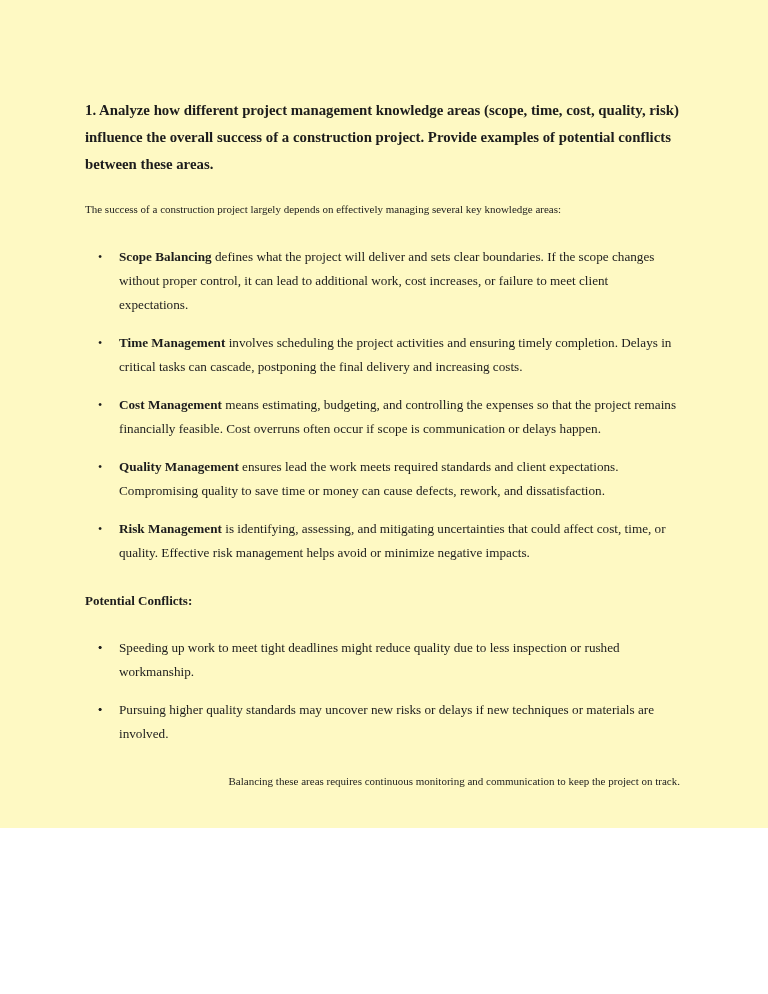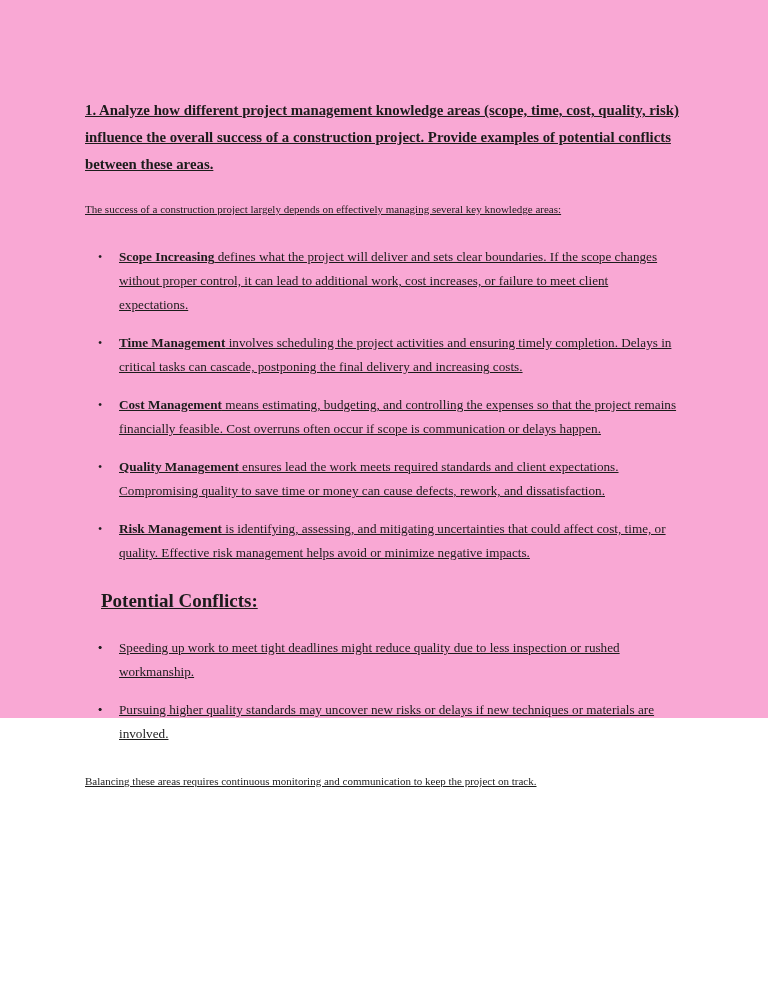--- a/index.html
+++ b/index.html
@@ -10,24 +10,23 @@
   body {
     width: 768px;
     height: 994px;
     font-family: "Liberation Serif", "DejaVu Serif", serif;
     color: #1c1c1c;
     overflow: hidden;
   }
   .page {
     box-sizing: border-box;
     width: 768px;
-    height: 718px;
+    height: 828px;
     padding: 97px 88px 0 85px;
-    background: #f9a8d4;
-    text-decoration: underline;
+    background: #fef9c3;
   }
   .question-heading {
     font-weight: 700;
     font-size: 14.8px;
     line-height: 27px;
     margin: 0 0 19px 0;
   }
   .para {
     font-size: 11px;
     line-height: 25px;
@@ -48,41 +47,42 @@
   li.doc-bullet .bullet-glyph {
     position: absolute;
     left: 13px;
     top: 0;
     font-size: 12px;
   }
   .bold-term, .section-heading {
     font-weight: 700;
   }
   .section-heading {
-    font-size: 19px;
+    font-size: 13px;
     line-height: 25px;
-    margin: 0 0 10px 16px;
+    margin: 0 0 10px 0;
   }
   .closing {
     margin-bottom: 12px;
+    text-align: right;
   }
 </style>
 </head>
 <body>
 
 <div class="page">
 
   <p class="question-heading">1. Analyze how different project management knowledge areas (scope, time, cost, quality, risk) influence the overall success of a construction project. Provide examples of potential conflicts between these areas.</p>
 
   <p class="para">The success of a construction project largely depends on effectively managing several key knowledge areas:</p>
 
   <ul class="doc-list">
     <li class="doc-bullet">
       <span class="bullet-glyph">•</span>
-      <span class="bold-term">Scope Increasing</span><span> defines what the project will deliver and sets clear boundaries. If the scope changes without proper control, it can lead to additional work, cost increases, or failure to meet client expectations.</span>
+      <span class="bold-term">Scope Balancing</span><span> defines what the project will deliver and sets clear boundaries. If the scope changes without proper control, it can lead to additional work, cost increases, or failure to meet client expectations.</span>
     </li>
     <li class="doc-bullet">
       <span class="bullet-glyph">•</span>
       <span class="bold-term">Time Management</span><span> involves scheduling the project activities and ensuring timely completion. Delays in critical tasks can cascade, postponing the final delivery and increasing costs.</span>
     </li>
     <li class="doc-bullet">
       <span class="bullet-glyph">•</span>
       <span class="bold-term">Cost Management</span><span> means estimating, budgeting, and controlling the expenses so that the project remains financially feasible. Cost overruns often occur if scope is communication or delays happen.</span>
     </li>
     <li class="doc-bullet">

